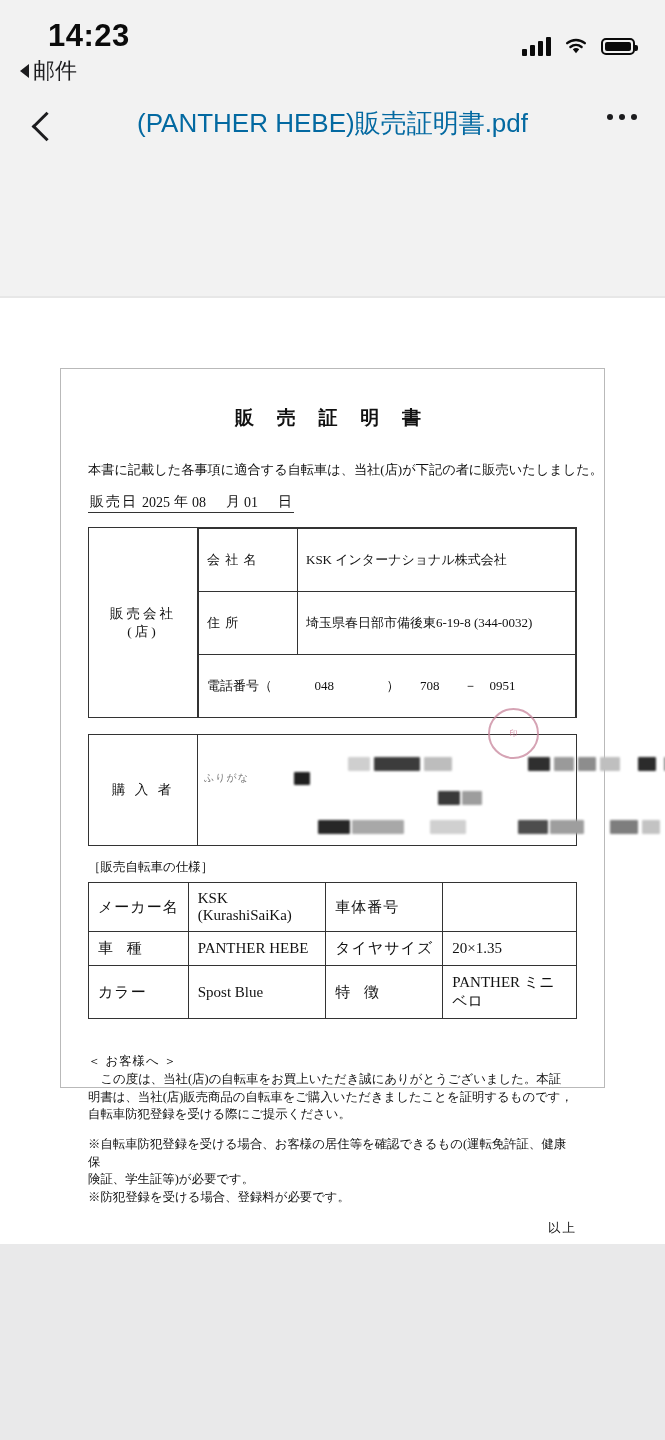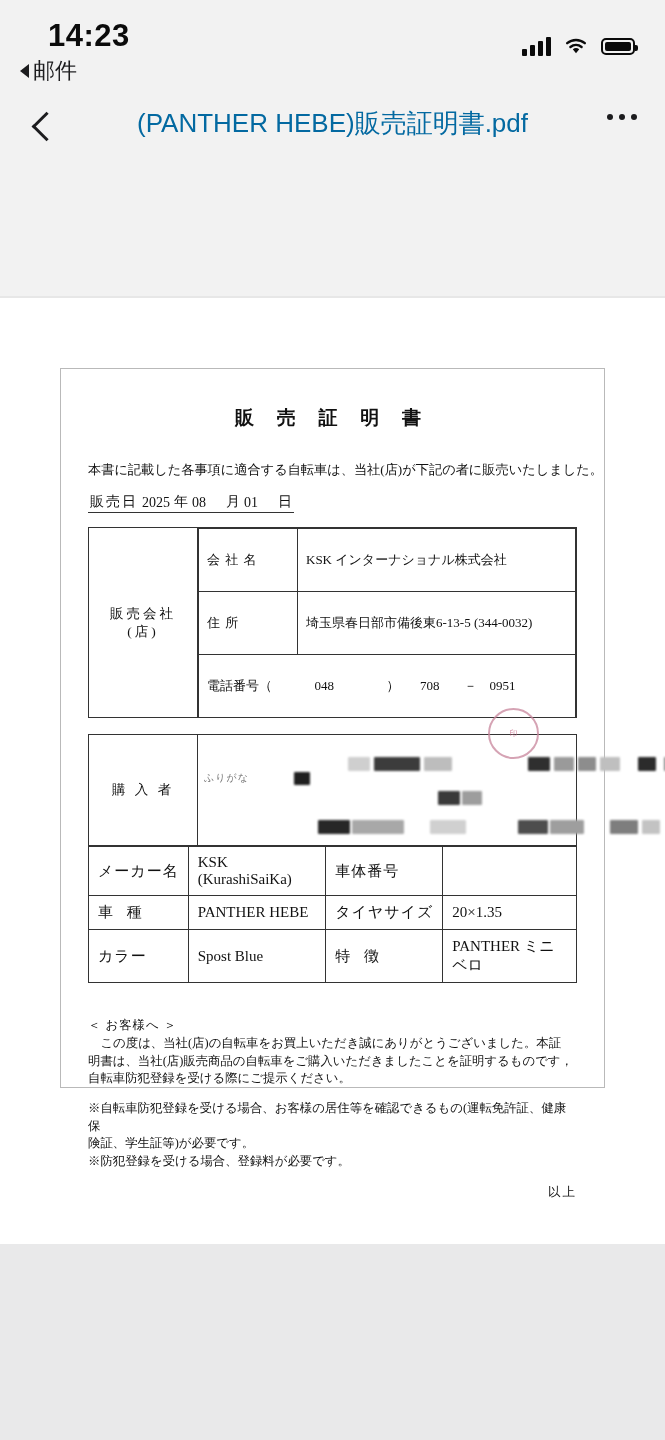--- a/index.html
+++ b/index.html
@@ -383,21 +383,21 @@
             <td class="lbl-cell">販売会社(店)</td>
             <td class="rows">
               <table class="seller-rows">
                 <tbody>
                       <tr>
                   <td class="seller-key">会 社 名</td>
                   <td>KSK インターナショナル株式会社</td>
                 </tr>
                 <tr>
                   <td class="seller-key">住    所</td>
-                  <td>埼玉県春日部市備後東6-13-5 (344-0032)</td>
+                  <td>埼玉県春日部市備後東6-19-8 (344-0032)</td>
                 </tr>
                 <tr>
                   <td colspan="2">
                     <span>電話番号（</span>
                     <span style="display:inline-block;width:36px"></span>
                     <span>048</span>
                     <span style="display:inline-block;width:46px"></span>
                     <span>）</span>
                     <span style="display:inline-block;width:14px"></span>
                     <span>708</span>
@@ -444,20 +444,21 @@
               <span class="redact" style="left:320px;top:85px;width:30px;background:#4d4d4d"></span>
               <span class="redact" style="left:352px;top:85px;width:34px;background:#9e9e9e"></span>
               <span class="redact" style="left:412px;top:85px;width:28px;background:#7e7e7e"></span>
               <span class="redact" style="left:444px;top:85px;width:18px;background:#c3c3c3"></span>
             </div>
           </td>
         </tr>
       </tbody>
         </table>
 
+      <div class="spec-caption">［販売自転車の仕様］</div>
 
       <table class="spec">
         <tbody>
             <tr>
           <td class="k">メーカー名</td>
           <td>KSK (KurashiSaiKa)</td>
           <td class="k2">車体番号</td>
           <td></td>
         </tr>
         <tr>

